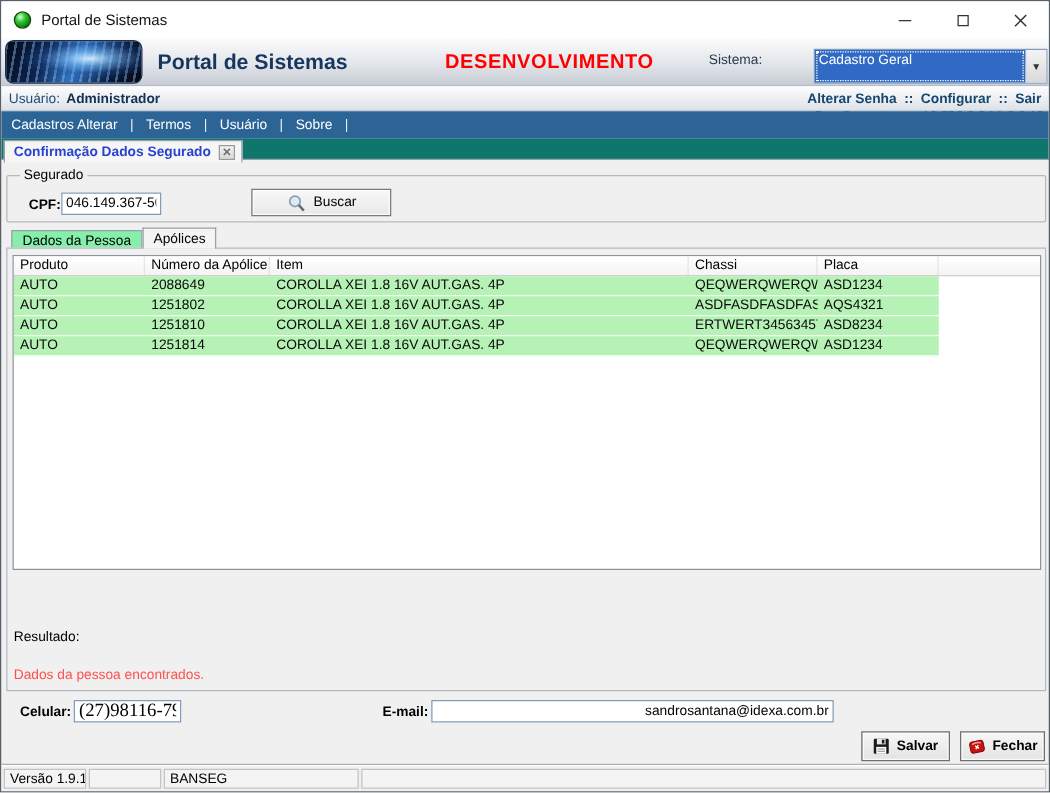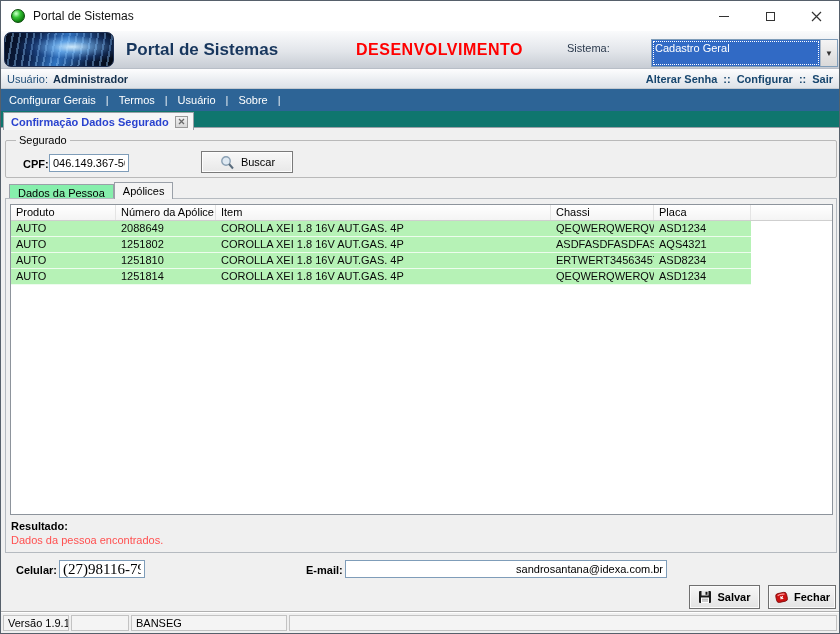--- a/index.html
+++ b/index.html
@@ -65,46 +65,46 @@
   .doc-tab-close { width:13px; height:12px; border:1px solid #9a9a9a; background:linear-gradient(#f2f2f2,#d8d8d8);
                    display:flex; align-items:center; justify-content:center; }
 
   
   .groupbox { position:absolute; left:4px; top:139px; width:832px; height:38px;
               border:1px solid #b9b9b9; border-radius:2px; }
   .group-title { position:absolute; left:10px; top:-7px; background:#f0f0f0; padding:0 3px; }
   .cpf-label { position:absolute; left:22px; top:157px; font-weight:bold; }
   .cpf-input { position:absolute; left:48px; top:153px; width:80px; height:18px; border:1px solid #7f9db9;
                font-family:"Liberation Sans",sans-serif; font-size:11px; padding:0 3px; background:#fff; }
-  .buscar-btn { position:absolute; left:200px; top:150px; width:92px; height:22px;
+  .buscar-btn { position:absolute; left:200px; top:150px; width:112px; height:22px;
                 border:1px solid #7a7a7a; box-shadow:inset 0 0 0 1px #fdfdfd;
                 background:linear-gradient(#f8f8f8,#e8e8e8); display:flex; align-items:center;
                 justify-content:center; gap:6px; font-size:11px; cursor:pointer; }
 
   
   .person-tabs { position:absolute; left:8px; top:181px; height:17px; display:flex; align-items:flex-end; }
   .ptab { border:1px solid #9aa0a8; border-bottom:none; background:#86efac; padding:2px 8px 1px 8px; height:15px; }
   .ptab.active { height:17px; background:#f4f4f4; position:relative; z-index:2; }
   .tabpage { position:absolute; left:4px; top:197px; width:832px; height:355px;
              border:1px solid #b5bac0; background:#f0f0f0; }
 
   
-  .grid { position:absolute; left:4px; top:5px; width:823px; height:311px; background:#fff;
+  .grid { position:absolute; left:4px; top:5px; width:823px; height:252px; background:#fff;
           border:1px solid #8d949c; overflow:hidden; }
   .grid-header { display:flex; height:16px; background:linear-gradient(#ffffff,#f4f4f4);
                  border-bottom:1px solid #cfcfcf; }
   .grid-header .hcell { padding:1px 0 0 5px; border-right:1px solid #e4e4e4; font-size:11px;
                         white-space:nowrap; overflow:hidden; }
   .grid-row { display:flex; height:16px; background:#b6f2b6; border-bottom:1px solid rgba(255,255,255,.75);
               width:740px; cursor:default; }
   .grid-row .cell { padding:1px 0 0 5px; font-size:11px; white-space:nowrap; overflow:hidden; color:#0a0a0a; }
   .c0 { width:105px; } .c1 { width:100px; } .c2 { width:335px; } .c3 { width:103px; } .c4 { width:97px; }
 
   
-  .resultado-label { position:absolute; left:5px; top:321px; font-weight:bold; }
+  .resultado-label { position:absolute; left:5px; top:305px; font-weight:normal; }
   .resultado-msg { position:absolute; left:5px; top:335px; color:#ff5050; }
 
   
   .celular-label { position:absolute; left:15px; top:563px; font-weight:bold; }
   .celular-input { position:absolute; left:58px; top:559px; width:86px; height:18px; border:1px solid #7f9db9;
                    font-family:Liberation Serif, serif; font-size:15px; padding:0 3px; background:#fff; }
   .email-label { position:absolute; left:305px; top:563px; font-weight:bold; }
   .email-input { position:absolute; left:344px; top:559px; width:322px; height:18px; border:1px solid #7f9db9;
                  font-family:"Liberation Sans",sans-serif; font-size:11px; padding:0 3px; background:#fff;text-align:right; }
 
@@ -168,21 +168,21 @@
     <div class="user-links">
       <span class="link">Alterar Senha</span>
       <span>::</span>
       <span class="link">Configurar</span>
       <span>::</span>
       <span class="link">Sair</span>
     </div>
   </div>
 
   <div class="menubar">
-    <span class="menu-item">Configurar Gerais</span>
+    <span class="menu-item">Cadastros Alterar</span>
     <span class="menu-sep">|</span>
     <span class="menu-item">Termos</span>
     <span class="menu-sep">|</span>
     <span class="menu-item">Usuário</span>
     <span class="menu-sep">|</span>
     <span class="menu-item">Sobre</span>
     <span class="menu-sep">|</span>
   </div>
 
   <div class="doc-tabstrip">

